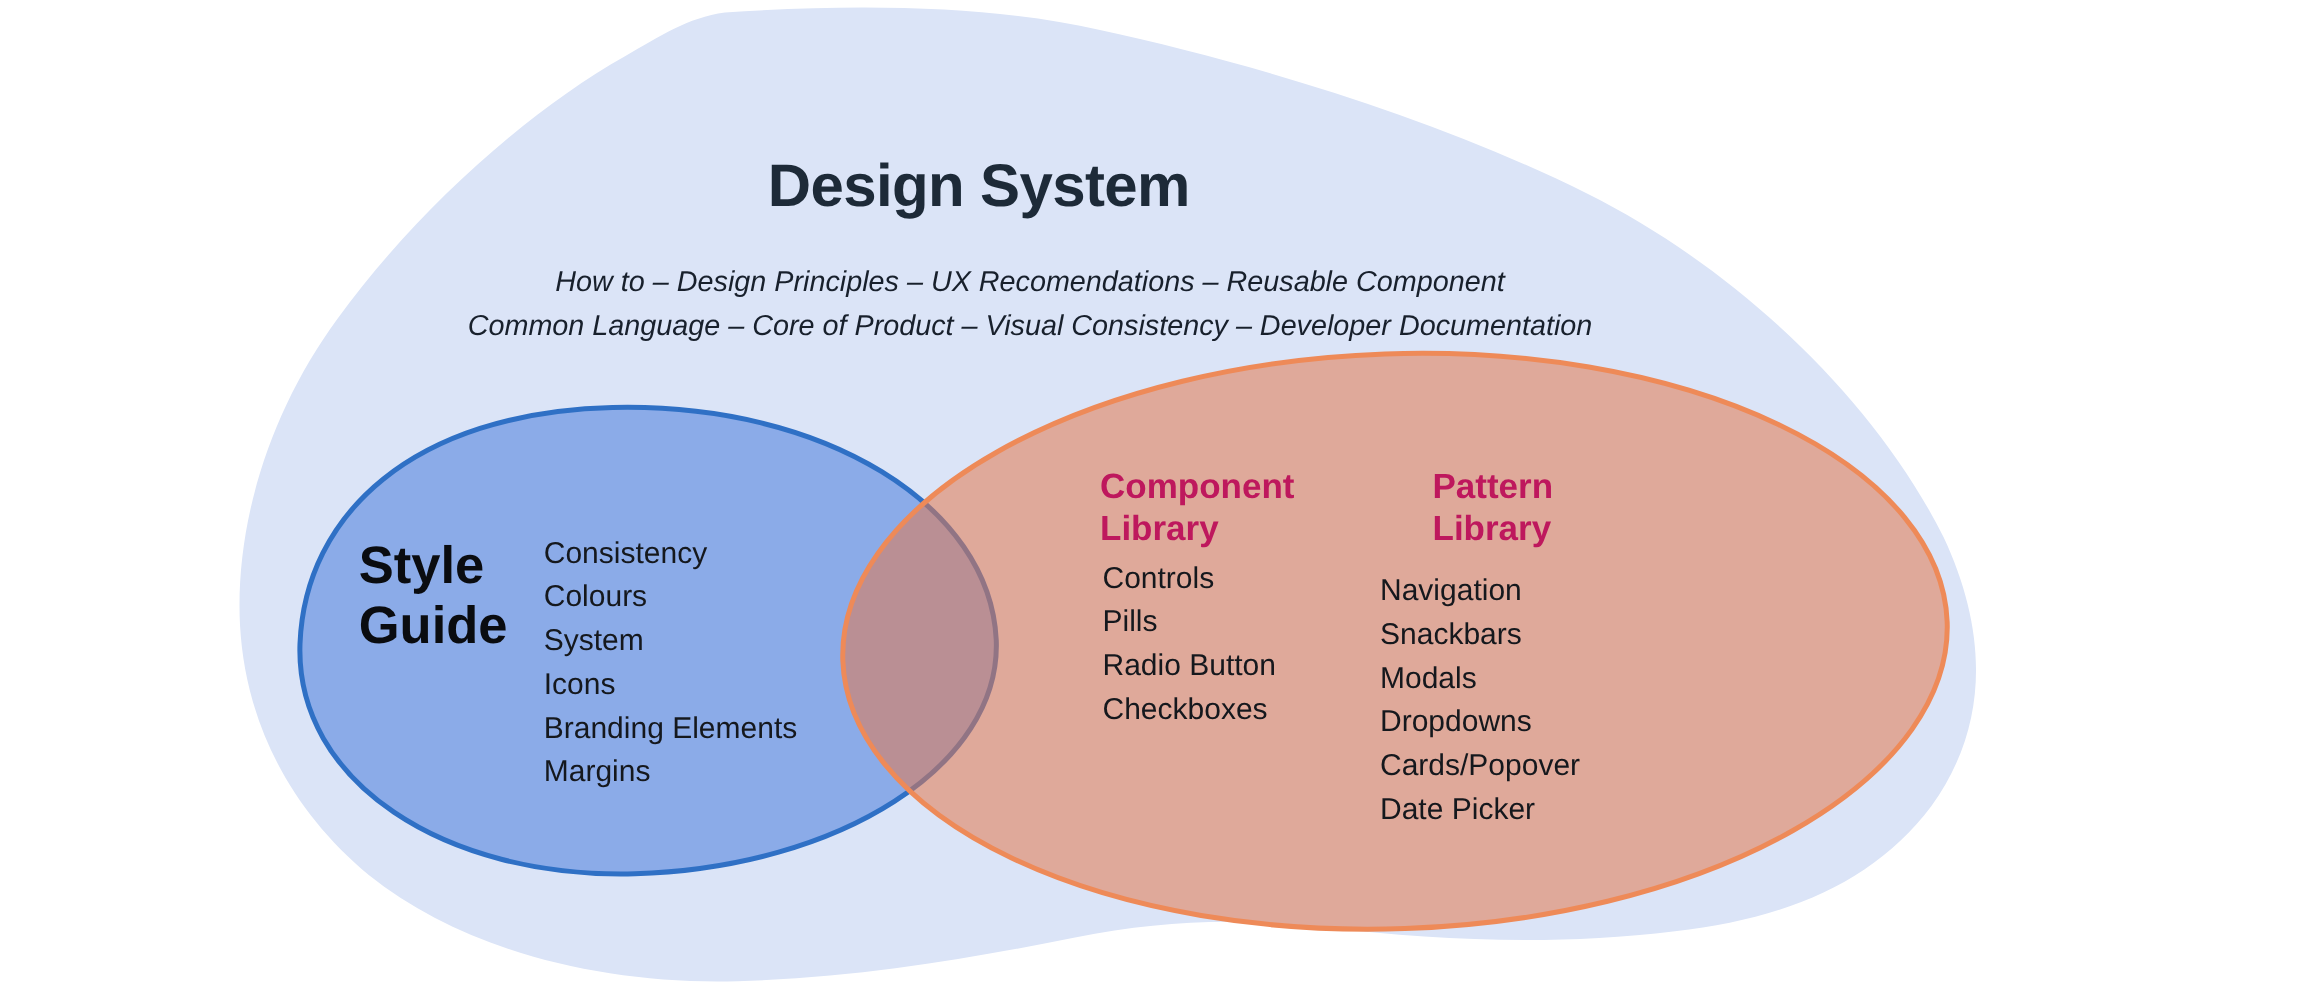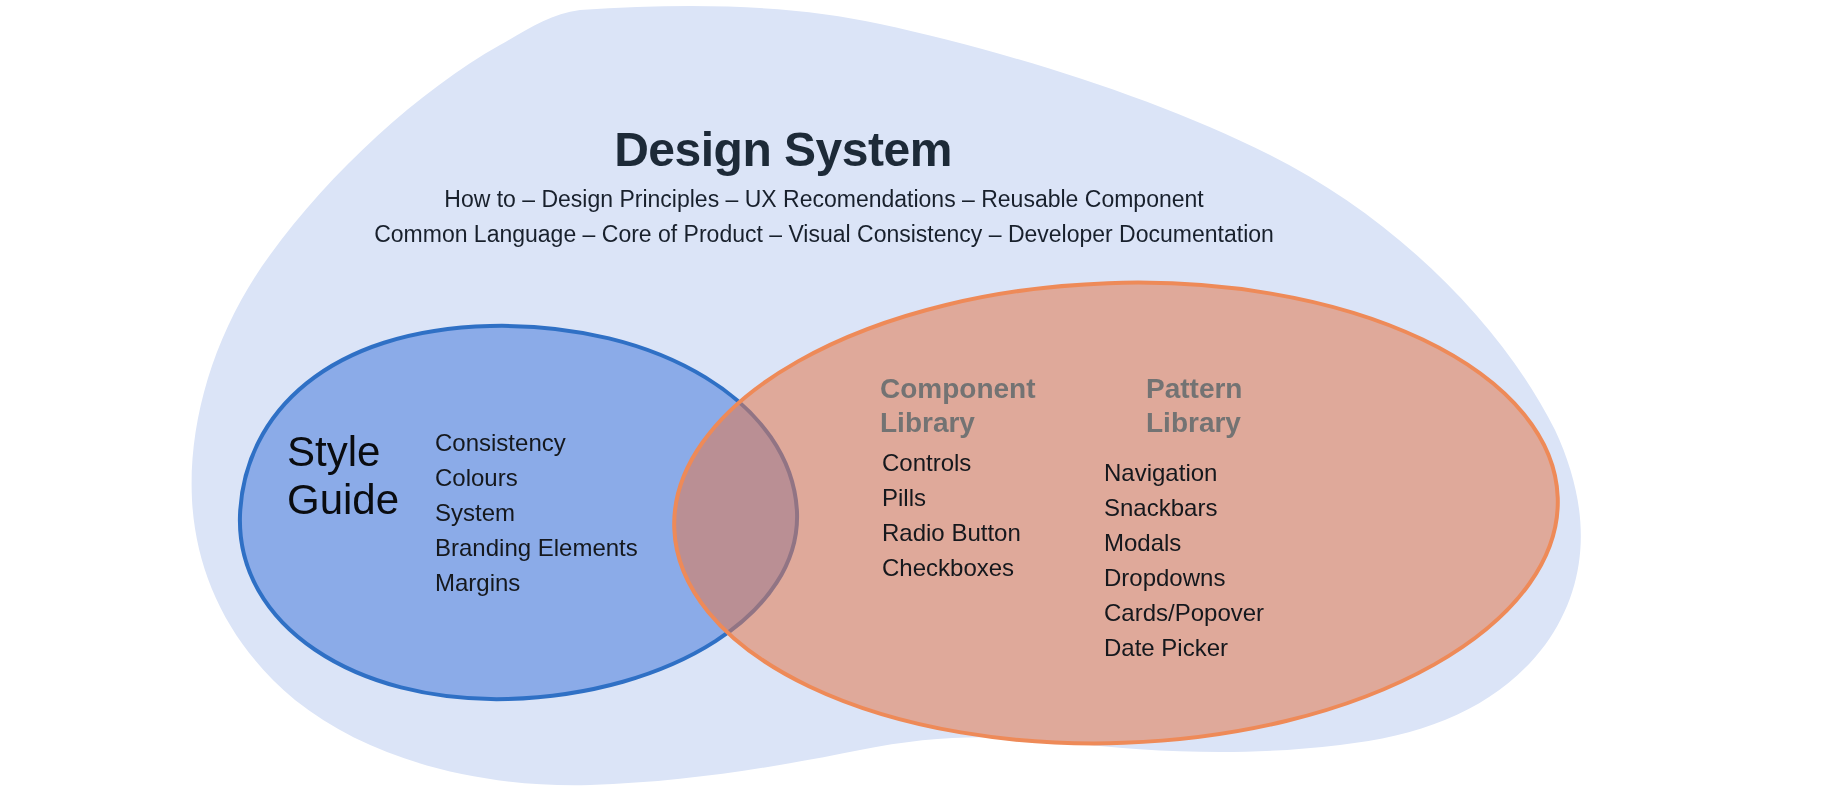--- a/index.html
+++ b/index.html
@@ -12,33 +12,33 @@
     color:#10151c;
     border-radius:11px;
   }
   .canvas svg{position:absolute;left:0;top:0;}
   .title{
     position:absolute;left:783px;top:122px;transform:translateX(-50%);
     font-size:48px;font-weight:700;letter-spacing:-0.5px;
     color:#1d2a38;white-space:nowrap;
   }
   .subtitle{
-    position:absolute;left:824px;top:182px;transform:translateX(-50%);
+    position:absolute;left:824px;top:208px;transform:translateX(-50%);
     font-size:23px;line-height:35px;text-align:center;
-    color:#18202c;white-space:nowrap;
+    color:#18202c;white-space:nowrap;font-style:italic;
   }
   .heading-xl{
     position:absolute;left:287px;top:428px;
-    font-size:42px;line-height:48px;font-weight:400;
+    font-size:42px;line-height:48px;font-weight:700;
     color:#0a0c10;white-space:pre-line;
   }
   .heading-md{
     position:absolute;top:372px;
     font-size:28px;line-height:34px;font-weight:700;
-    color:#737373;white-space:pre-line;
+    color:#be185d;white-space:pre-line;
   }
   .cl-heading{left:880px;}
   .pl-heading{left:1146px;}
   .list{
     position:absolute;
     font-size:24px;line-height:35px;
     color:#15181d;white-space:nowrap;
   }
   .sg-list{left:435px;top:425px;}
   .cl-list{left:882px;top:445px;}
@@ -78,20 +78,21 @@
     <div>How to – Design Principles – UX Recomendations – Reusable Component</div>
     <div>Common Language – Core of Product – Visual Consistency – Developer Documentation</div>
   </div>
 
   <div class="heading-xl">Style
 Guide</div>
   <div class="list sg-list">
       <div>Consistency</div>
       <div>Colours</div>
       <div>System</div>
+      <div>Icons</div>
       <div>Branding Elements</div>
       <div>Margins</div>
     </div>
 
   <div class="heading-md cl-heading">Component
 Library</div>
   <div class="list cl-list">
       <div>Controls</div>
       <div>Pills</div>
       <div>Radio Button</div>

